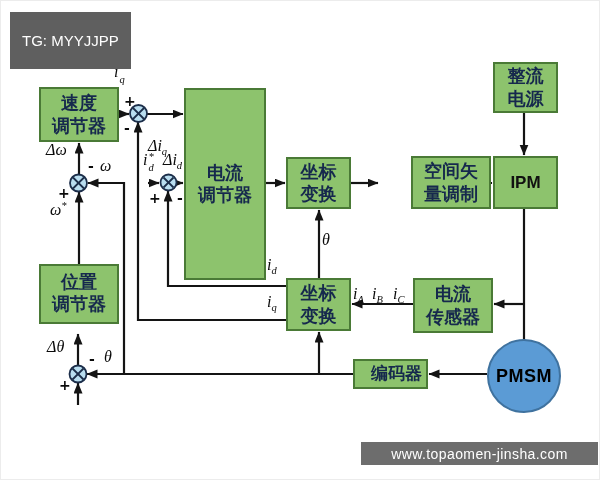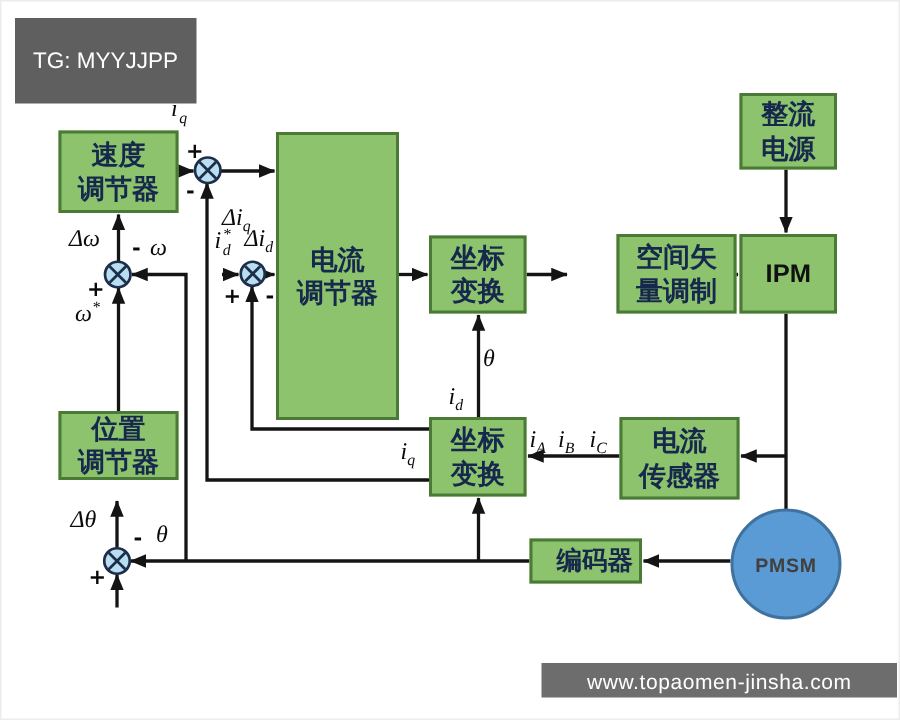--- a/index.html
+++ b/index.html
@@ -7,21 +7,21 @@
            font-family:"Liberation Sans", sans-serif; overflow:hidden; border:1px solid #ececec; box-sizing:border-box; }
   .wires { position:absolute; left:0; top:0; }
   .box { position:absolute; background:#8dc36d; border:2px solid #4a7a36; box-sizing:border-box;
          display:flex; align-items:center; justify-content:center; text-align:center;
          color:#16294d; font-family:"Liberation Serif","DejaVu Serif",serif;
          font-size:18px; line-height:1.25; white-space:pre-line; font-weight:600; }
   .box.latin { font-family:"Liberation Sans","DejaVu Sans",sans-serif; font-weight:bold; color:#111; font-size:17px; }
   .motor { position:absolute; left:486px; top:338px; width:74px; height:74px; border-radius:50%;
            background:#5b9bd5; border:2px solid #3f729f; box-sizing:border-box;
            display:flex; align-items:center; justify-content:center;
-           color:#404040; font-weight:bold; font-size:13px; letter-spacing:0.5px; }
+           color:#000000; font-weight:bold; font-size:18px; letter-spacing:0.5px; }
   .badge { position:absolute; left:9px; top:11px; background:#5f5f5f; color:#fff;
            font-size:15px; padding:20px 12px; }
   .watermark { position:absolute; left:360px; top:441px; width:237px; height:23px; background:#6d6d6d;
            color:#fff; font-size:14px; display:flex; align-items:center; justify-content:center; letter-spacing:0.4px; }
   .m { position:absolute; font-family:"Liberation Serif","DejaVu Serif",serif; font-style:italic;
        font-size:16px; color:#0a0a0a; white-space:nowrap; }
   .m sub { font-size:10.5px; line-height:0; }
   .m sup { font-size:10.5px; line-height:0; }
   .ss { display:inline-flex; flex-direction:column; align-items:flex-start; font-size:10.5px;
         line-height:1; vertical-align:middle; margin-left:1px; transform:translateY(1px); }
@@ -92,42 +92,42 @@
 变换</div>
   <div class="box" style="left:378px; top:155px; width:80px; height:53px;margin-left:32px;">空间矢
 量调制</div>
   <div class="box" style="left:492px; top:61px; width:65px; height:51px;">整流
 电源</div>
   <div class="box latin" style="left:492px; top:155px; width:65px; height:53px;">IPM</div>
   <div class="box" style="left:412px; top:277px; width:80px; height:55px;">电流
 传感器</div>
   <div class="box" style="left:285px; top:277px; width:65px; height:53px;">坐标
 变换</div>
-  <div class="box" style="left:38px; top:273px; width:80px; height:46px;">位置
+  <div class="box" style="left:38px; top:263px; width:80px; height:60px;font-family:Liberation Mono, monospace;">位置
 调节器</div>
   <div class="box" style="left:352px; top:358px; width:75px; height:30px; font-size:17px;padding-left:12px;">编码器</div>
   <div class="motor">PMSM</div>
 
   <div class="m" style="left:113px; top:62px;"><span>i</span><span class="ss">
         <span>*</span>
         <span>q</span>
       </span></div>
   <div class="m" style="left:147px; top:116px;margin-top:20px;"><span>Δi</span><sub>q</sub></div>
   <div class="m" style="left:142px; top:150px;"><span>i</span><span class="ss">
         <span>*</span>
         <span>d</span>
       </span></div>
   <div class="m" style="left:162px; top:150px;"><span>Δi</span><sub>d</sub></div>
-  <div class="m" style="left:45px; top:150px;">Δω</div>
+  <div class="m" style="left:45px; top:140px;">Δω</div>
   <div class="m" style="left:99px; top:156px;">ω</div>
   <div class="m" style="left:49px; top:200px;"><span>ω</span><sup>*</sup></div>
   <div class="m" style="left:46px; top:337px;">Δθ</div>
   <div class="m" style="left:103px; top:347px;">θ</div>
   <div class="m" style="left:321px; top:230px;">θ</div>
-  <div class="m" style="left:266px; top:255px;margin-left:32px;"><span>i</span><sub>d</sub></div>
+  <div class="m" style="left:266px; top:255px;"><span>i</span><sub>d</sub></div>
   <div class="m" style="left:266px; top:292px;"><span>i</span><sub>q</sub></div>
   <div class="m" style="left:352px; top:284px;"><span>i</span><sub>A</sub></div>
   <div class="m" style="left:371px; top:284px;"><span>i</span><sub>B</sub></div>
   <div class="m" style="left:392px; top:284px;"><span>i</span><sub>C</sub></div>
 
   <div class="sign" style="left:123px; top:92px;">+</div>
   <div class="sign" style="left:123px; top:119px;">-</div>
   <div class="sign" style="left:148px; top:189px;">+</div>
   <div class="sign" style="left:176px; top:189px;">-</div>
   <div class="sign" style="left:57px;  top:184px;">+</div>

